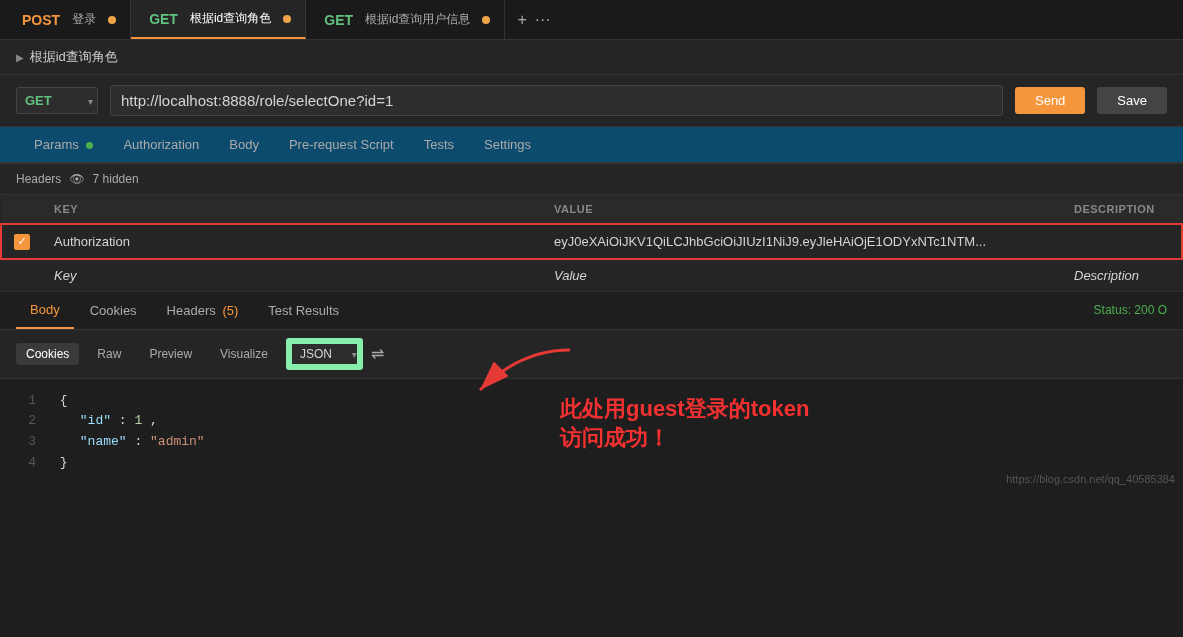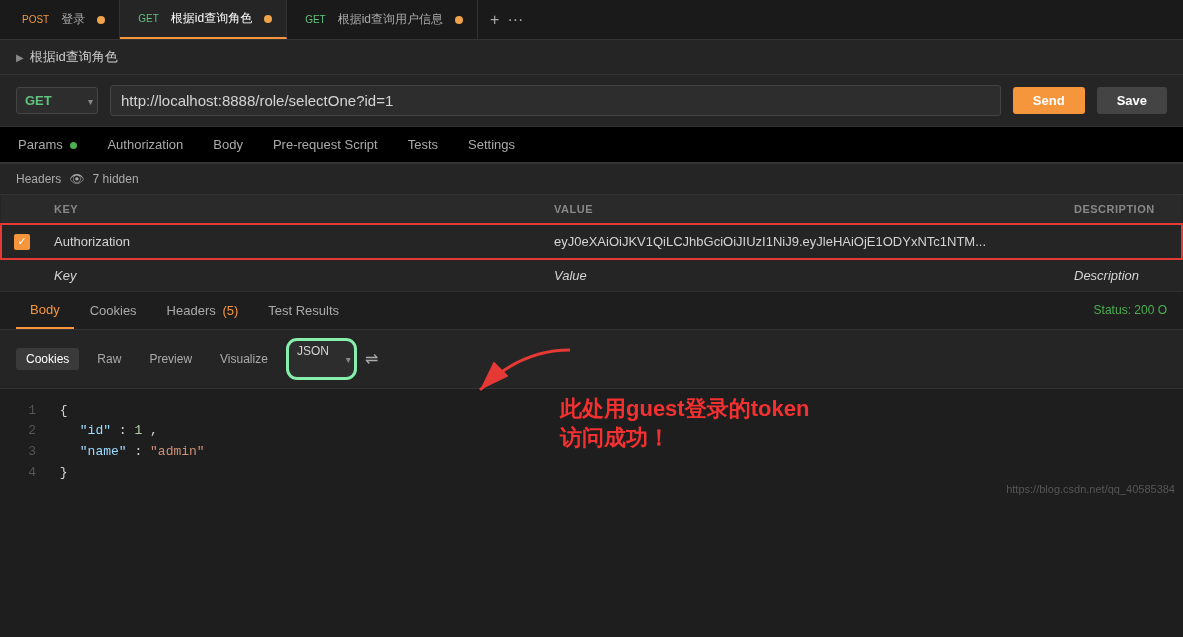--- a/index.html
+++ b/index.html
@@ -26,22 +26,22 @@
       position: relative;
       gap: 8px;
       white-space: nowrap;
     }
     .tab.active {
       background: #252525;
       color: #fff;
       border-bottom: 2px solid #f6963c;
     }
     .tab .method-badge {
-      font-size: 10px;
-      font-weight: normal;
+      font-size: 14px;
+      font-weight: bold;
       padding: 1px 4px;
       border-radius: 2px;
     }
     .tab .method-badge.post { color: #f6963c; }
     .tab .method-badge.get { color: #61c17e; }
     .tab .dot {
       width: 8px; height: 8px;
       border-radius: 50%;
       background: #f0a44a;
       margin-left: 4px;
@@ -114,31 +114,31 @@
       border-radius: 3px;
       outline: none;
     }
     .send-btn {
       background: #f6963c;
       color: #fff;
       border: none;
       padding: 6px 20px;
       border-radius: 3px;
       cursor: pointer;
-      font-weight: bold;
+      font-weight: normal;
       font-size: 13px;
     }
 
     
     .sub-tabs {
-      background: #000000;
+      background: #0c4a6e;
       display: flex;
       align-items: center;
       gap: 2px;
-      padding: 0 4px;
+      padding: 0 20px;
       border-bottom: 2px solid #333;
     }
     .sub-tab {
       padding: 10px 14px;
       cursor: pointer;
       color: #aaa;
       font-size: 13px;
       position: relative;
       white-space: nowrap;
     }
@@ -268,24 +268,24 @@
     .format-btn.active {
       background: #3a3a3a;
       color: #fff;
     }
     .format-select-wrapper {
       position: relative;
       display: inline-block;
     }
     .format-select {
       background: #2d2d2d;
-      border: 3px solid #86efac;
+      border: 6px solid #86efac;
       color: #d4d4d4;
-      padding: 3px 24px 19px 8px;
-      border-radius: 11px;
+      padding: 3px 24px 3px 8px;
+      border-radius: 3px;
       font-size: 12px;
       appearance: none;
       -webkit-appearance: none;
       cursor: pointer;
     }
     .format-select-wrapper::after {
       content: '▾';
       position: absolute;
       right: 6px;
       top: 50%;

